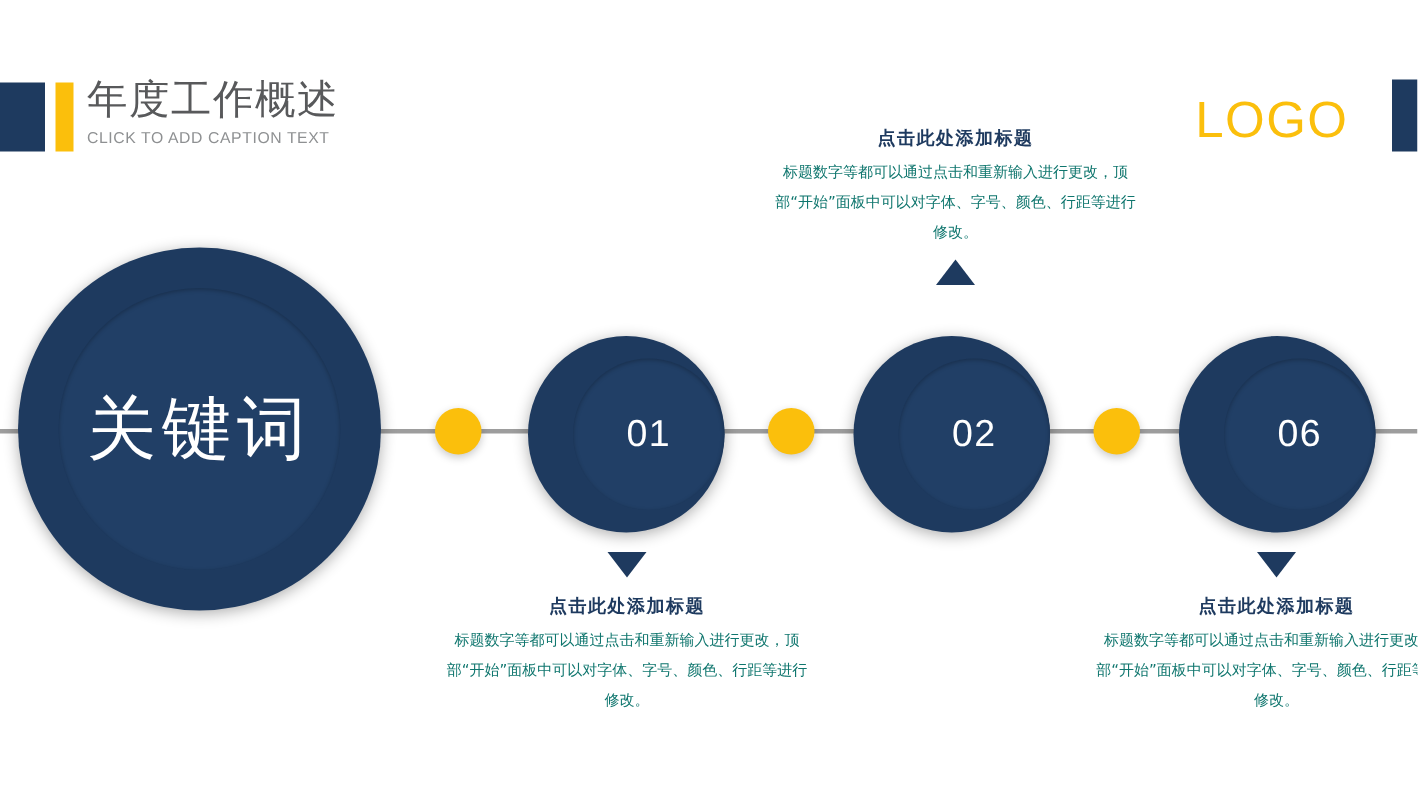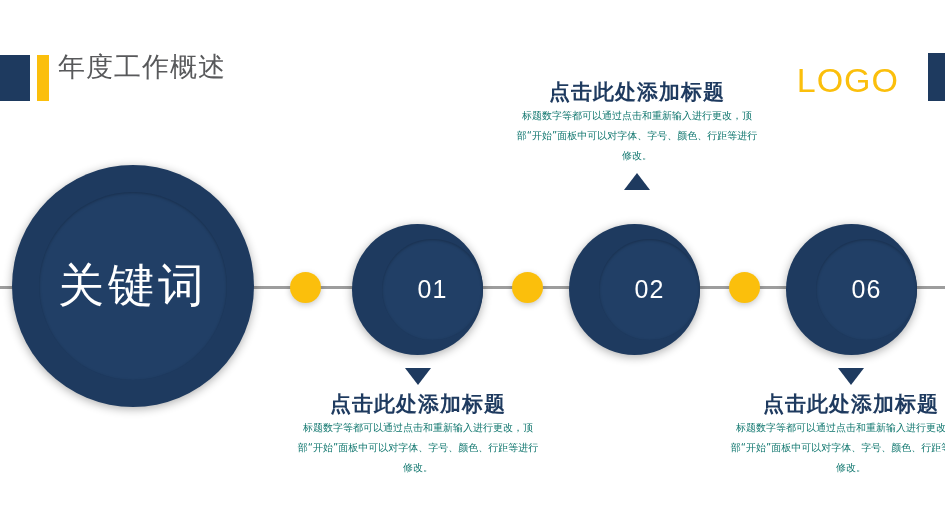--- a/index.html
+++ b/index.html
@@ -93,21 +93,21 @@
   }
   .dot-1 { left:290px; top:272px; }
   .dot-2 { left:512px; top:272px; }
   .dot-3 { left:729px; top:272px; }
 
   
   .block { position:absolute; width:246px; text-align:center; z-index:4; }
   .block-title {
     font-family:"DejaVu Serif", serif;
     font-weight:bold;
-    font-size:21px; color:#1e3a5f; letter-spacing:1px;
+    font-size:12px; color:#1e3a5f; letter-spacing:1px;
     line-height:24px; white-space:nowrap;
   }
   .block-body {
     font-family:"DejaVu Sans", sans-serif;
     font-size:10px; color:#0f766e; line-height:20px;
     margin-top:2px;
   }
 
   .tri { width:0; height:0; margin:0 auto; }
   .tri-up {
@@ -128,20 +128,21 @@
   .block-bot-1 .tri-wrap, .block-bot-3 .tri-wrap { margin-bottom:7px; }
 </style>
 </head>
 <body>
 
 <div class="header">
   <div class="hdr-bar-navy"></div>
   <div class="hdr-bar-yellow"></div>
   <div class="hdr-texts">
     <div class="hdr-title">年度工作概述</div>
+    <div class="hdr-sub">CLICK TO ADD CAPTION TEXT</div>
   </div>
   <div class="logo-text">LOGO</div>
   <div class="hdr-bar-navy-right"></div>
 </div>
 
 <div class="timeline-line"></div>
 
 <div class="node kw-node">
   <div class="circle-outer kw-outer">
     <div class="circle-inner kw-inner">

